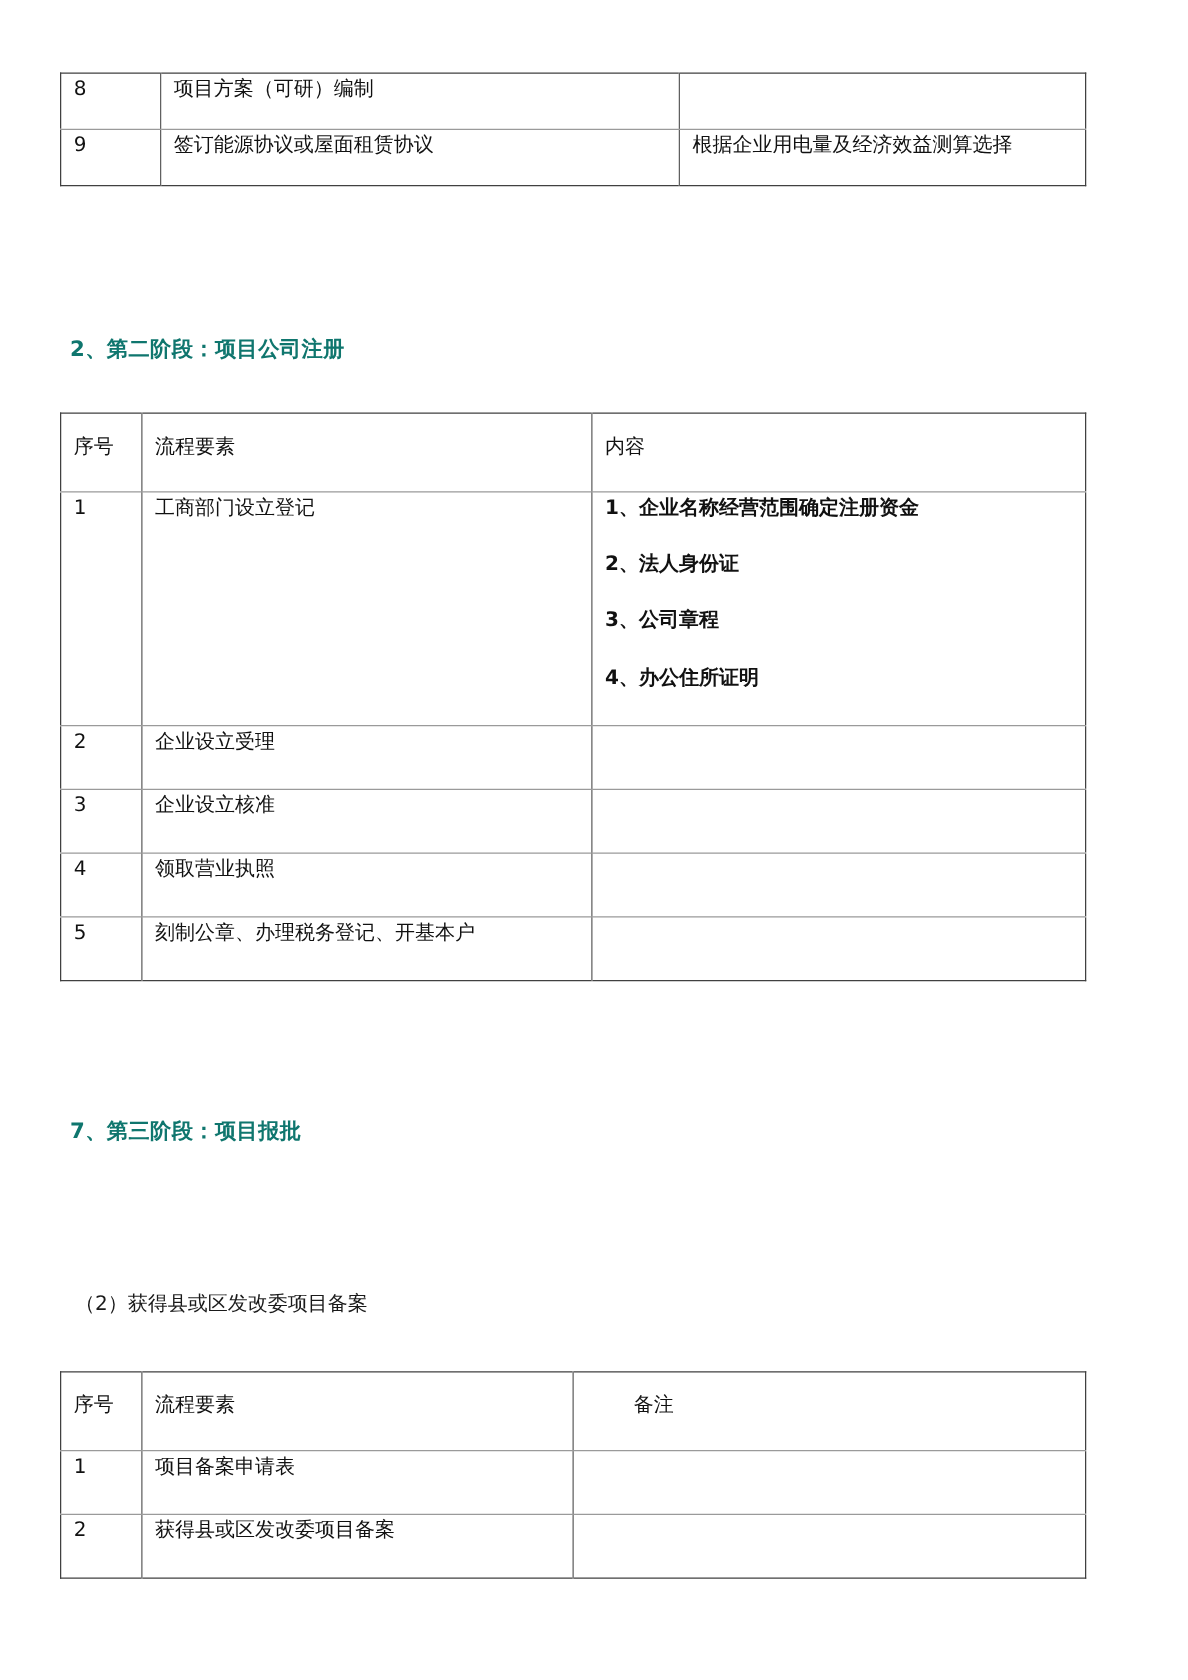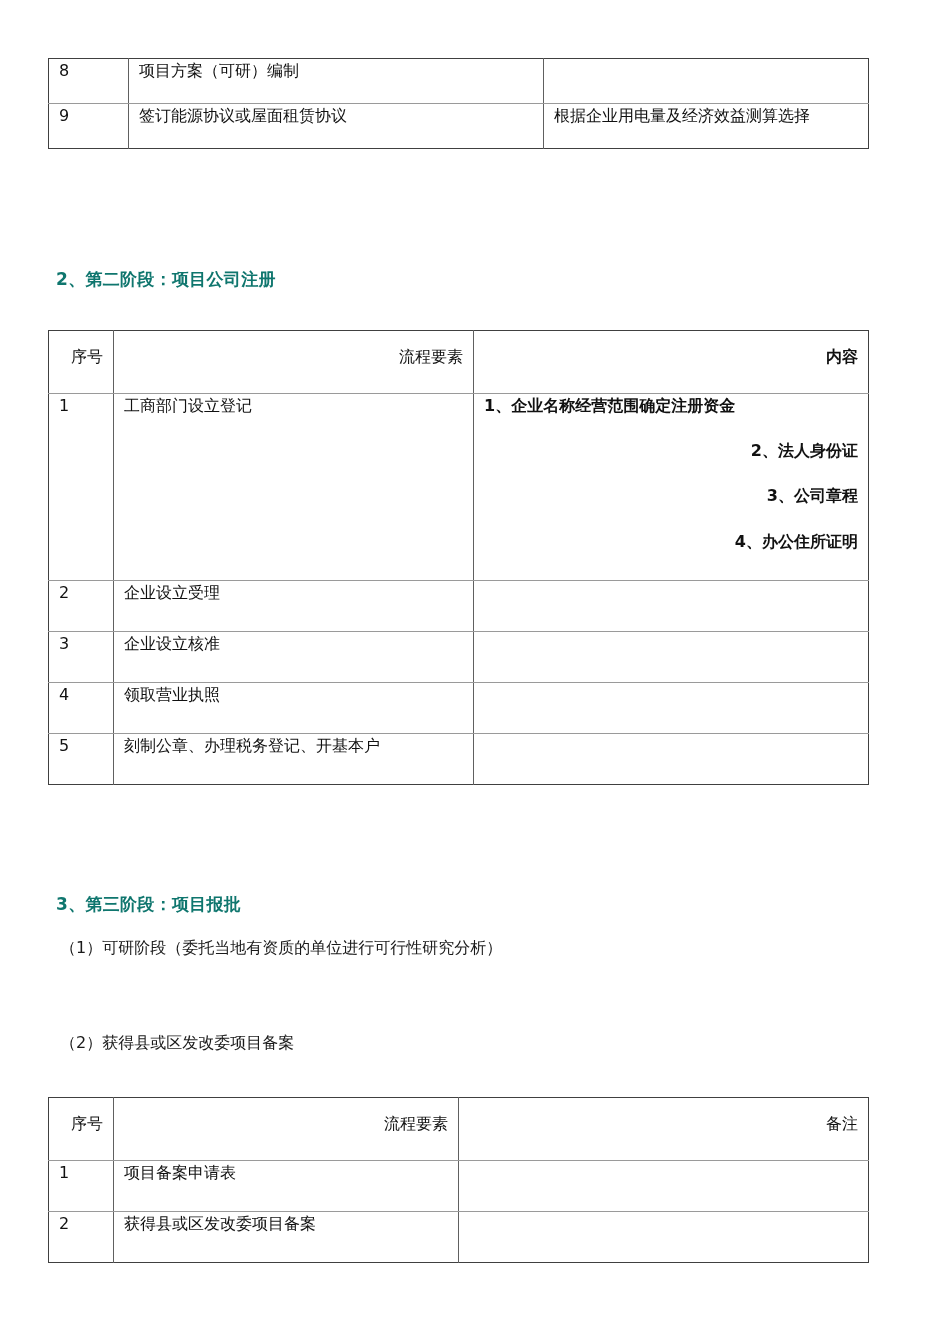--- a/index.html
+++ b/index.html
@@ -56,21 +56,21 @@
   .doc-table tr:first-child td,
   .doc-table tr:first-child th {
     border-top: none;
   }
   .doc-table tr:last-child td,
   .doc-table tr:last-child th {
     border-bottom: none;
   }
 
   .hdr-cell {
-    text-align: right;
+    text-align: left;
     font-weight: bold;
     font-size: 17px;
   }
 
   .cell-pad {
     padding-top: 13px;
   }
 
   .num-cell {
     font-size: 17px;
@@ -119,21 +119,20 @@
   #para-1 { left: 60px; top: 938px; }
   #para-2 { left: 60px; top: 1033px; }
 
   .content-line {
     margin: 0;
     padding: 0;
     font-weight: bold;
   }
   .content-line + .content-line {
     margin-top: 22px;
-    text-align: right;
   }
 </style>
 </head>
 <body>
 
 <div class="page">
 
   <table class="doc-table" id="table-top">
     <colgroup>
       <col style="width:80px">
@@ -159,21 +158,21 @@
   <table class="doc-table" id="table-registration">
     <colgroup>
       <col style="width:65px">
       <col style="width:360px">
       <col style="width:395px">
     </colgroup>
     <tbody>
       <tr>
         <th class="first-col hdr-cell" style="height:48px;padding-top:14px;">序号</th>
         <th class="hdr-cell" style="padding-top:14px;">流程要素</th>
-        <th class="last-col hdr-cell" style="padding-top:14px;font-weight:bold;">内容</th>
+        <th class="last-col hdr-cell" style="padding-top:14px;">内容</th>
       </tr>
       <tr>
         <td class="first-col num-cell cell-pad" style="height:186px;">1</td>
         <td class="cell-pad">工商部门设立登记</td>
         <td class="last-col cell-pad">
           <div class="content-line">1、企业名称经营范围确定注册资金</div>
           <div class="content-line">2、法人身份证</div>
           <div class="content-line">3、公司章程</div>
           <div class="content-line">4、办公住所证明</div>
         </td>
@@ -194,23 +193,22 @@
         <td class="last-col"></td>
       </tr>
       <tr>
         <td class="first-col num-cell cell-pad" style="height:50px;">5</td>
         <td class="cell-pad">刻制公章、办理税务登记、开基本户</td>
         <td class="last-col"></td>
       </tr>
     </tbody>
   </table>
 
-  <div class="section-heading" id="heading-stage3">3、第三阶段：项目报批</div>
-
-  <div class="body-para" id="para-1">（1）可研阶段（委托当地有资质的单位进行可行性研究分析）</div>
+  <div class="section-heading" id="heading-stage3">7、第三阶段：项目报批</div>
+
 
   <div class="body-para" id="para-2">（2）获得县或区发改委项目备案</div>
 
   <table class="doc-table" id="table-approval">
     <colgroup>
       <col style="width:65px">
       <col style="width:345px">
       <col style="width:410px">
     </colgroup>
     <tbody>

